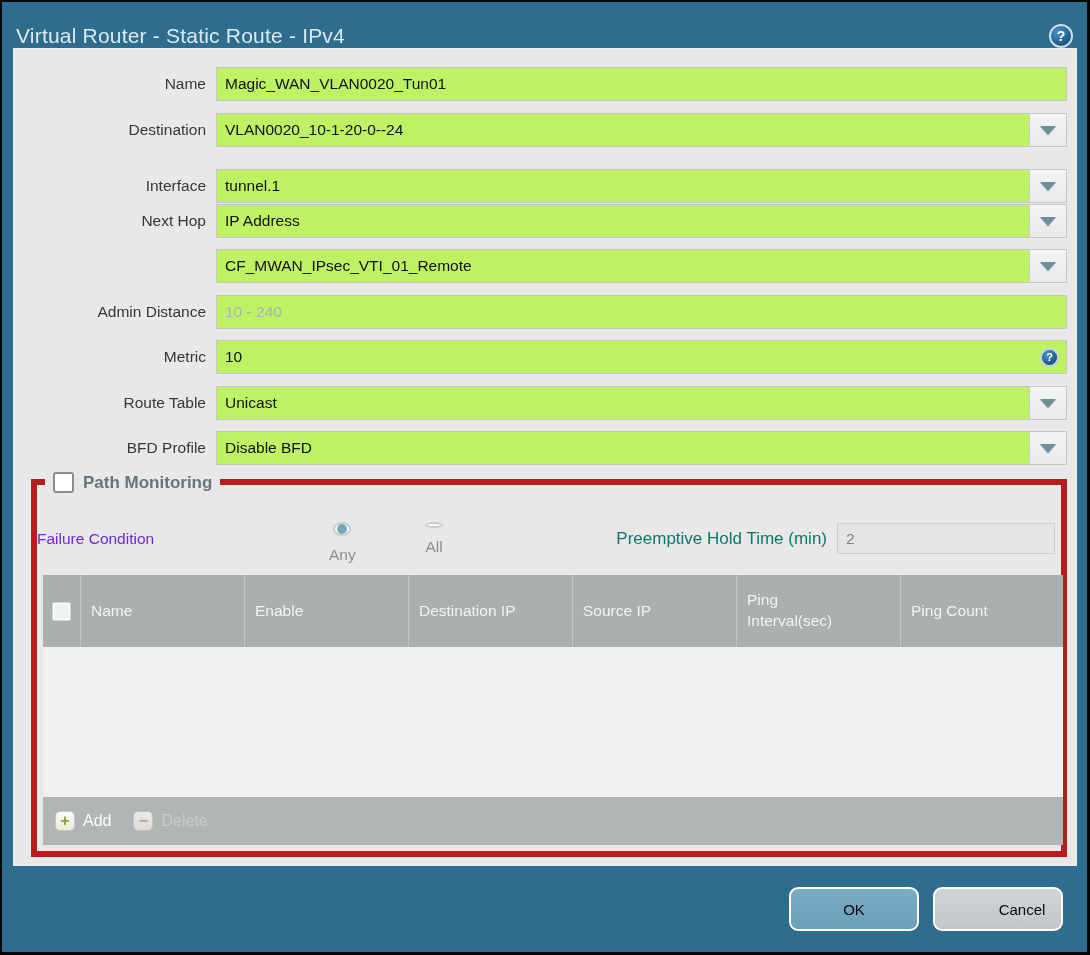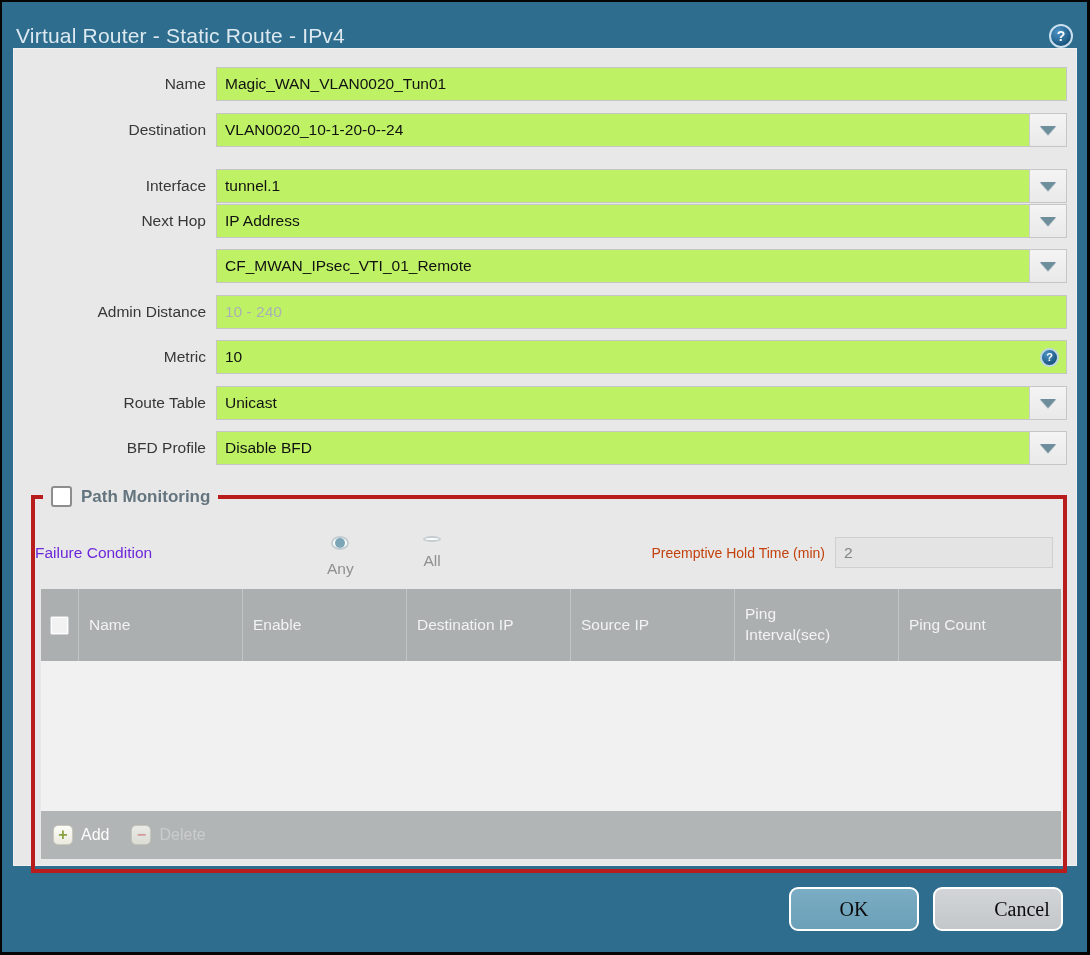--- a/index.html
+++ b/index.html
@@ -27,37 +27,37 @@
     overflow:hidden;}
   .ddbtn{width:36px;flex:none;background:linear-gradient(#f4f4f4,#e9e9e9);
     border-left:1px solid #cccccc;display:flex;align-items:center;justify-content:center;cursor:pointer;}
   .tri{width:0;height:0;border-left:8px solid transparent;border-right:8px solid transparent;
     border-top:9px solid #6f8e9c;filter:drop-shadow(0 1px 0 #b9c4c9);}
   .mini-help{width:19px;height:19px;border-radius:50%;flex:none;align-self:center;margin-right:7px;
     background:radial-gradient(circle at 35% 30%, #4b93c6, #1a567e 72%);
     border:2px solid #bcd5e5;color:#fff;font-size:11px;font-weight:bold;display:flex;
     align-items:center;justify-content:center;box-sizing:border-box;cursor:pointer;}
   
-  .pm{position:absolute;left:17px;top:446px;width:1036px;height:378px;
-    border:4px solid #b91c1c;box-sizing:border-box;}
+  .pm{position:absolute;left:17px;top:430px;width:1036px;height:378px;
+    border:6px solid #b91c1c;box-sizing:border-box;}
   .pm-legend{position:absolute;left:8px;top:-13px;background:#e8e8e8;padding:0 8px;
     display:flex;align-items:center;gap:9px;}
   .pm-check{width:17px;height:17px;background:#fff;border:2px solid #8d8d8d;border-radius:3px;
     cursor:pointer;box-sizing:content-box;}
   .pm-title{font-size:17px;font-weight:bold;color:#64757f;}
   .fc-row{position:absolute;left:0;top:37px;width:100%;height:34px;}
   .fc-label{position:absolute;left:0;top:0;width:275px;text-align:left;line-height:34px;
     font-size:15.5px;color:#6d28d9;}
   .radio-wrap{position:absolute;top:0;height:34px;display:flex;align-items:center;gap:10px;flex-direction:column;}
   .radio{width:18px;height:18px;border-radius:50%;background:#fdfdfd;border:2px solid #c3cdd2;
     box-sizing:border-box;display:flex;align-items:center;justify-content:center;cursor:pointer;}
   .radio .dot{width:10px;height:10px;border-radius:50%;background:#7ba6b8;}
   .radio-lab{font-size:15.5px;color:#8f8f8f;}
   .pht-label{position:absolute;left:540px;top:0;width:250px;text-align:right;line-height:34px;
-    font-size:14px;color:#c2410c;}
+    font-size:17px;color:#0f766e;}
   .pht-input{position:absolute;left:800px;top:1px;width:218px;height:31px;background:#e4e4e4;
     border:1px solid #cfcfcf;box-sizing:border-box;font-family:"Liberation Sans",sans-serif;
     font-size:15.5px;color:#7f8486;padding:0 8px;outline:none;}
   
   .pm-table{position:absolute;left:6px;top:90px;width:1020px;}
   .thead{display:flex;background:#abafaf;height:72px;}
   .th{box-sizing:border-box;border-left:1px solid #c2c5c5;color:#f2f3f3;font-size:15.5px;
     display:flex;align-items:center;padding:0 10px;}
   .th:first-child{border-left:none;justify-content:center;padding:0;}
   .th-check{width:17px;height:17px;background:#f2f2f2;border:1px solid #cfd2d2;border-radius:2px;
@@ -73,23 +73,23 @@
     border:1px solid #c9c9bd;display:flex;align-items:center;justify-content:center;
     font-size:16px;font-weight:bold;box-sizing:border-box;}
   .add-ic{color:#8ba442;}
   .del-ic{color:#d99090;opacity:.75;}
   .tool-lab{font-size:16px;color:#fdfdfd;}
   .tool-btn.disabled{cursor:default;}
   .tool-btn.disabled .tool-lab{color:#c9cccc;}
   
   .footer{position:absolute;left:0;right:0;bottom:0;height:86px;display:flex;align-items:center;
     justify-content:flex-end;gap:14px;padding-right:24px;box-sizing:border-box;}
-  .btn{width:130px;height:44px;border-radius:9px;border:2px solid #ffffff;font-size:20px;
+  .btn{width:130px;height:44px;border-radius:9px;border:2px solid #ffffff;font-size:15px;
     color:#0b0b0b;display:flex;align-items:center;justify-content:center;cursor:pointer;
-    box-sizing:border-box;font-family:Liberation Serif, serif;}
+    box-sizing:border-box;font-family:Liberation Sans, sans-serif;}
   .btn-ok{background:linear-gradient(#7badc4,#6aa0b8);}
   .btn-cancel{background:linear-gradient(#d2d5d7,#c3c7ca);padding-left:48px;}
 </style>
 </head>
 <body>
 
 <div class="dialog">
 
   <div class="titlebar">
     <span class="title">Virtual Router - Static Route - IPv4</span>

